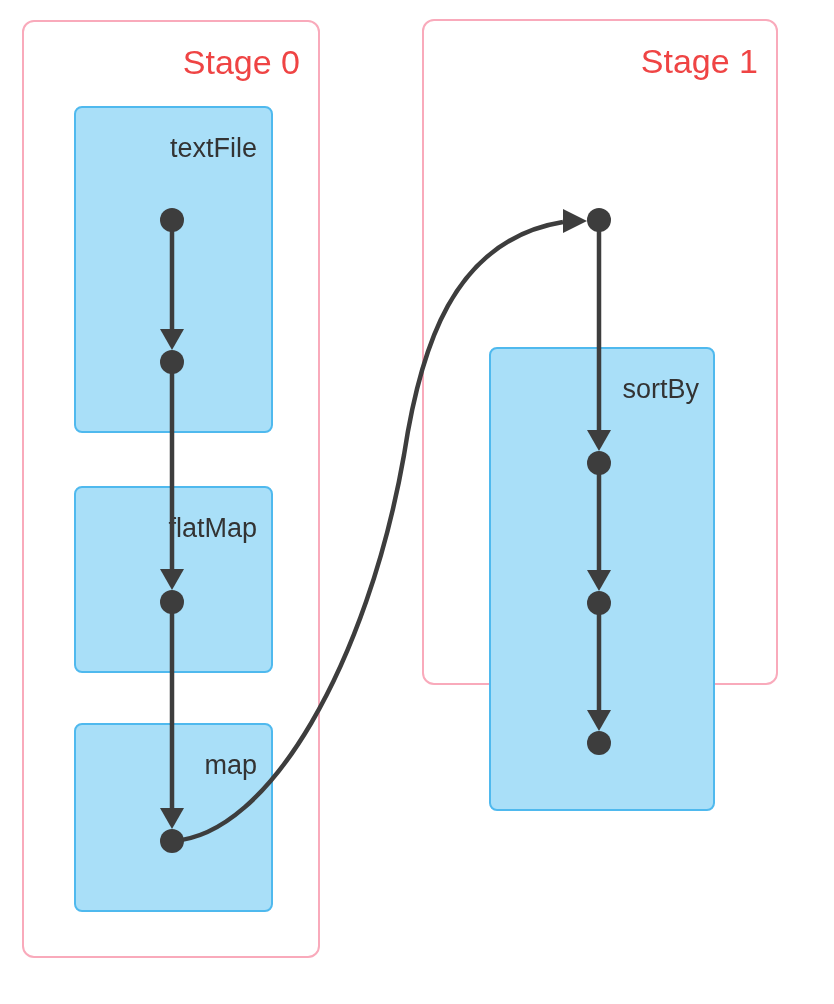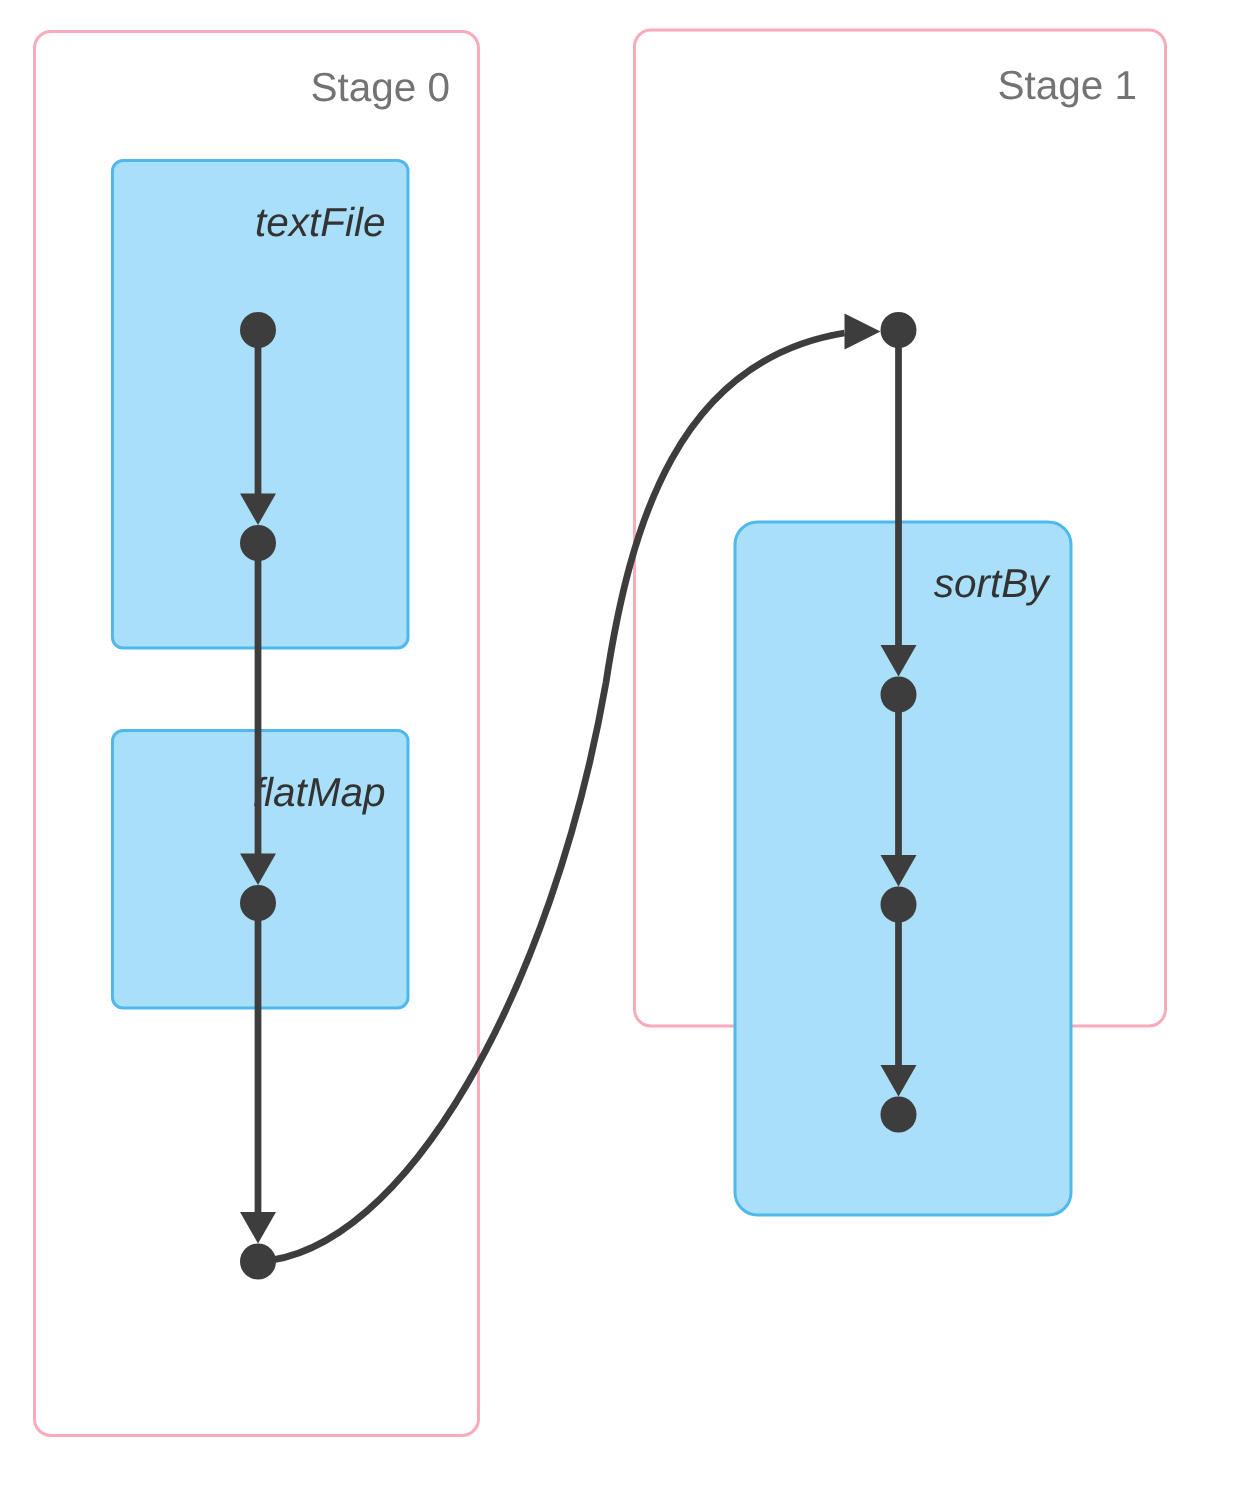--- a/index.html
+++ b/index.html
@@ -17,46 +17,45 @@
     border: 2px solid #F9AABB;
     border-radius: 12px;
     background: #ffffff;
   }
   .stage-0 { left: 22px; top: 20px; width: 298px; height: 938px; }
   .stage-1 { left: 422px; top: 19px; width: 356px; height: 666px; }
   .stage-label {
     position: absolute;
     top: 20px;
     right: 18px;
-    font-size: 27px;
+    font-size: 34px;
     line-height: 1.2;
-    color: #737373;
+    color: #ef4444;
     white-space: nowrap;
   }
   .op-box {
     position: absolute;
     box-sizing: border-box;
     background: #A9DFF8;
     border: 2.5px solid #4FB9EE;
     border-radius: 8px;
   }
   .op-textfile     { left: 50px; top: 84px;  width: 199px; height: 327px; }
   .op-flatmap      { left: 50px; top: 464px; width: 199px; height: 187px; }
   .op-map          { left: 50px; top: 701px; width: 199px; height: 189px; }
   .op-reducebykey  { left: 49px; top: 84px;  width: 257px; height: 187px; }
-  .op-sortby       { left: 65px; top: 326px; width: 226px; height: 464px; border-radius: 16px; }
+  .op-sortby       { left: 65px; top: 326px; width: 226px; height: 464px; }
   .op-label {
     position: absolute;
     top: 24px;
     right: 14px;
     font-size: 27px;
     line-height: 1.2;
     color: #333333;
     white-space: nowrap;
-    font-style: italic;
   }
   .edges-layer {
     position: absolute;
     left: 0; top: 0;
     width: 834px;
     height: 1004px;
     pointer-events: none;
     z-index: 5;
   }
 </style>
@@ -69,20 +68,23 @@
     <div class="stage-label">Stage 0</div>
 
     <div class="op-box op-textfile">
       <div class="op-label">textFile</div>
     </div>
 
     <div class="op-box op-flatmap">
       <div class="op-label">flatMap</div>
     </div>
 
+    <div class="op-box op-map">
+      <div class="op-label">map</div>
+    </div>
   </div>
 
   <div class="stage stage-1">
     <div class="stage-label">Stage 1</div>
 
 
     <div class="op-box op-sortby">
       <div class="op-label">sortBy</div>
     </div>
   </div>

